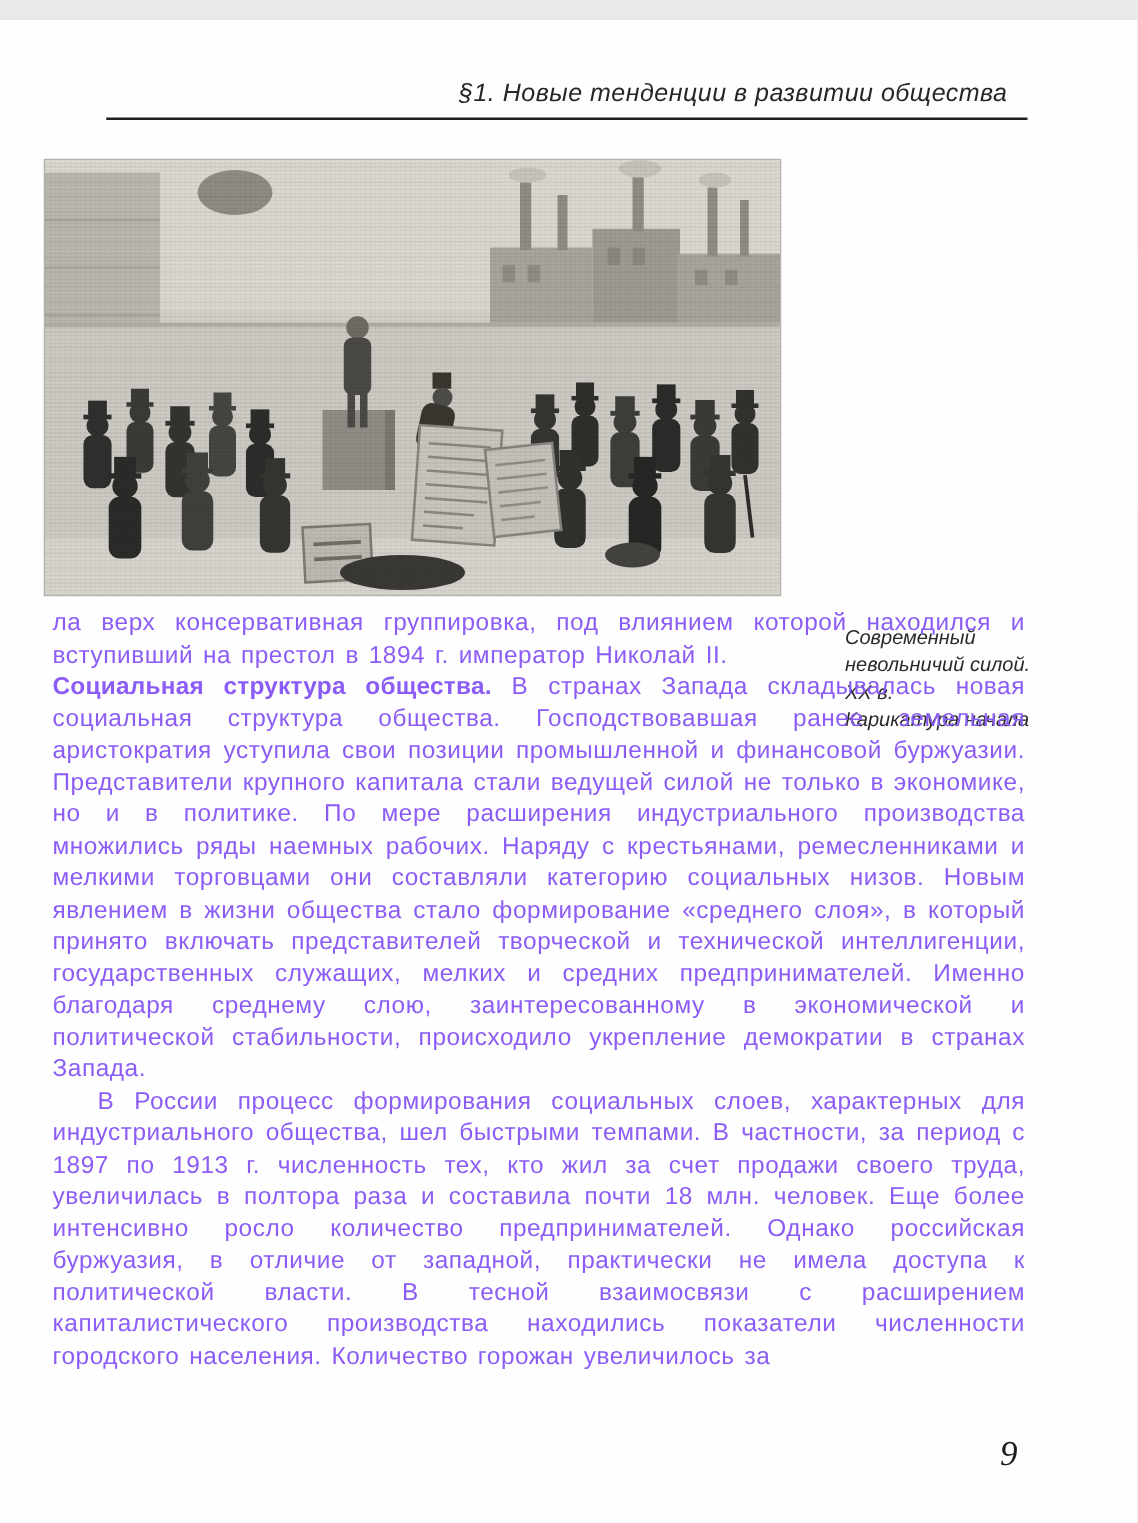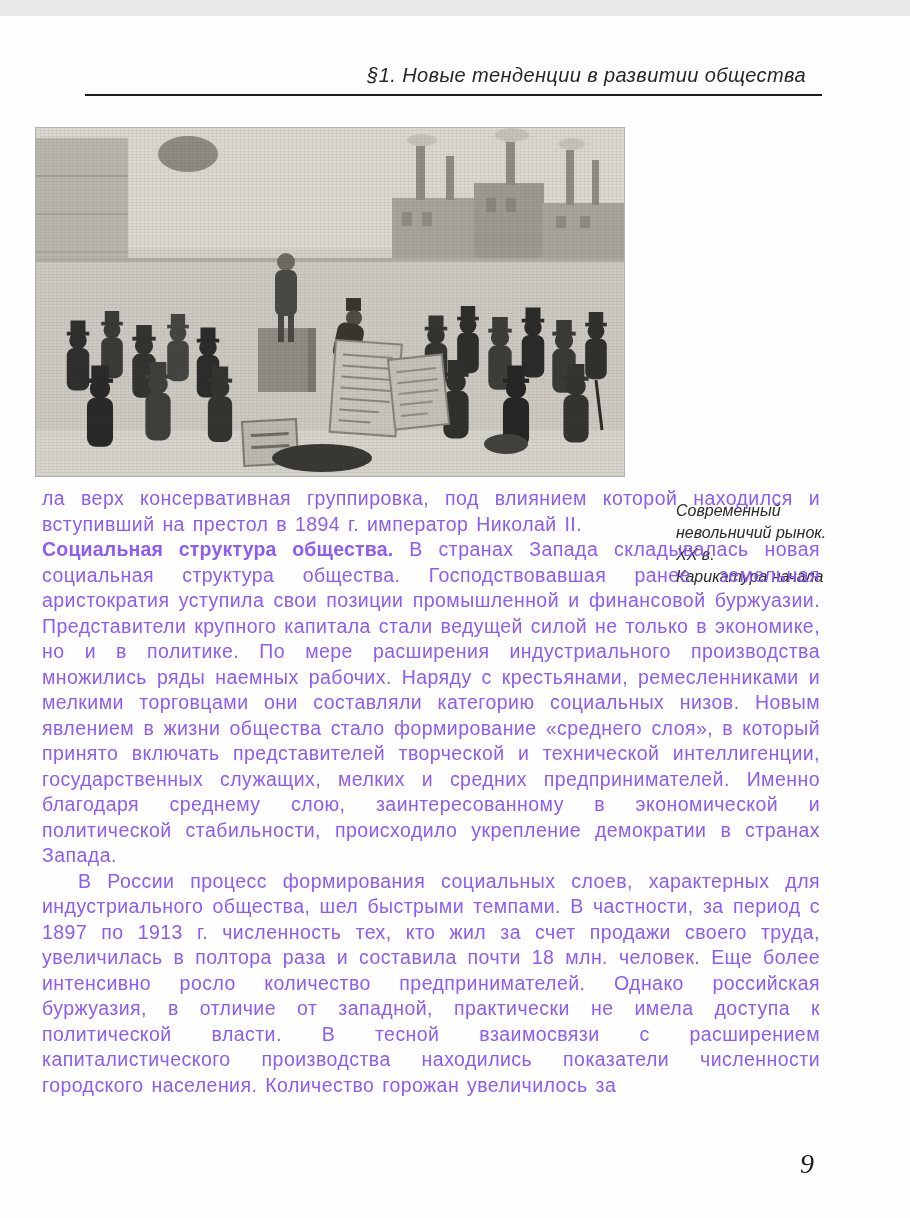--- a/index.html
+++ b/index.html
@@ -236,21 +236,21 @@
         </g>
 
         <ellipse cx="286" cy="330" rx="50" ry="14" fill="#3a3834"></ellipse>
         <ellipse cx="470" cy="316" rx="22" ry="10" fill="#44423e"></ellipse>
       </svg>
       <div class="hatch"></div>
     </div>
 
     <figcaption class="caption">
       <div>Современный</div>
-      <div>невольничий рынок.</div>
+      <div>невольничий силой.</div>
       <div>XX в.</div>
       <div>Карикатура начала</div>
     </figcaption>
   </figure>
 
   <main class="body-text">
     <p>ла верх консервативная группировка, под влиянием которой находился и вступивший на престол в 1894 г. император Николай II.</p>
     <p><span class="run-in-head">Социальная структура общества.</span><span> В странах Запада складывалась новая социальная структура общества. Господствовавшая ранее земельная аристократия уступила свои позиции промышленной и финансовой буржуазии. Представители крупного капитала стали ведущей силой не только в экономике, но и в политике. По мере расширения индустриального производства множились ряды наемных рабочих. Наряду с крестьянами, ремесленниками и мелкими торговцами они составляли категорию социальных низов. Новым явлением в жизни общества стало формирование «среднего слоя», в который принято включать представителей творческой и технической интеллигенции, государственных служащих, мелких и средних предпринимателей. Именно благодаря среднему слою, заинтересованному в экономической и политической стабильности, происходило укрепление демократии в странах Запада.</span></p>
     <p class="para-indent">В России процесс формирования социальных слоев, характерных для индустриального общества, шел быстрыми темпами. В частности, за период с 1897 по 1913 г. численность тех, кто жил за счет продажи своего труда, увеличилась в полтора раза и составила почти 18 млн. человек. Еще более интенсивно росло количество предпринимателей. Однако российская буржуазия, в отличие от западной, практически не имела доступа к политической власти. В тесной взаимосвязи с расширением капиталистического производства находились показатели численности городского населения. Количество горожан увеличилось за</p>
   </main>

